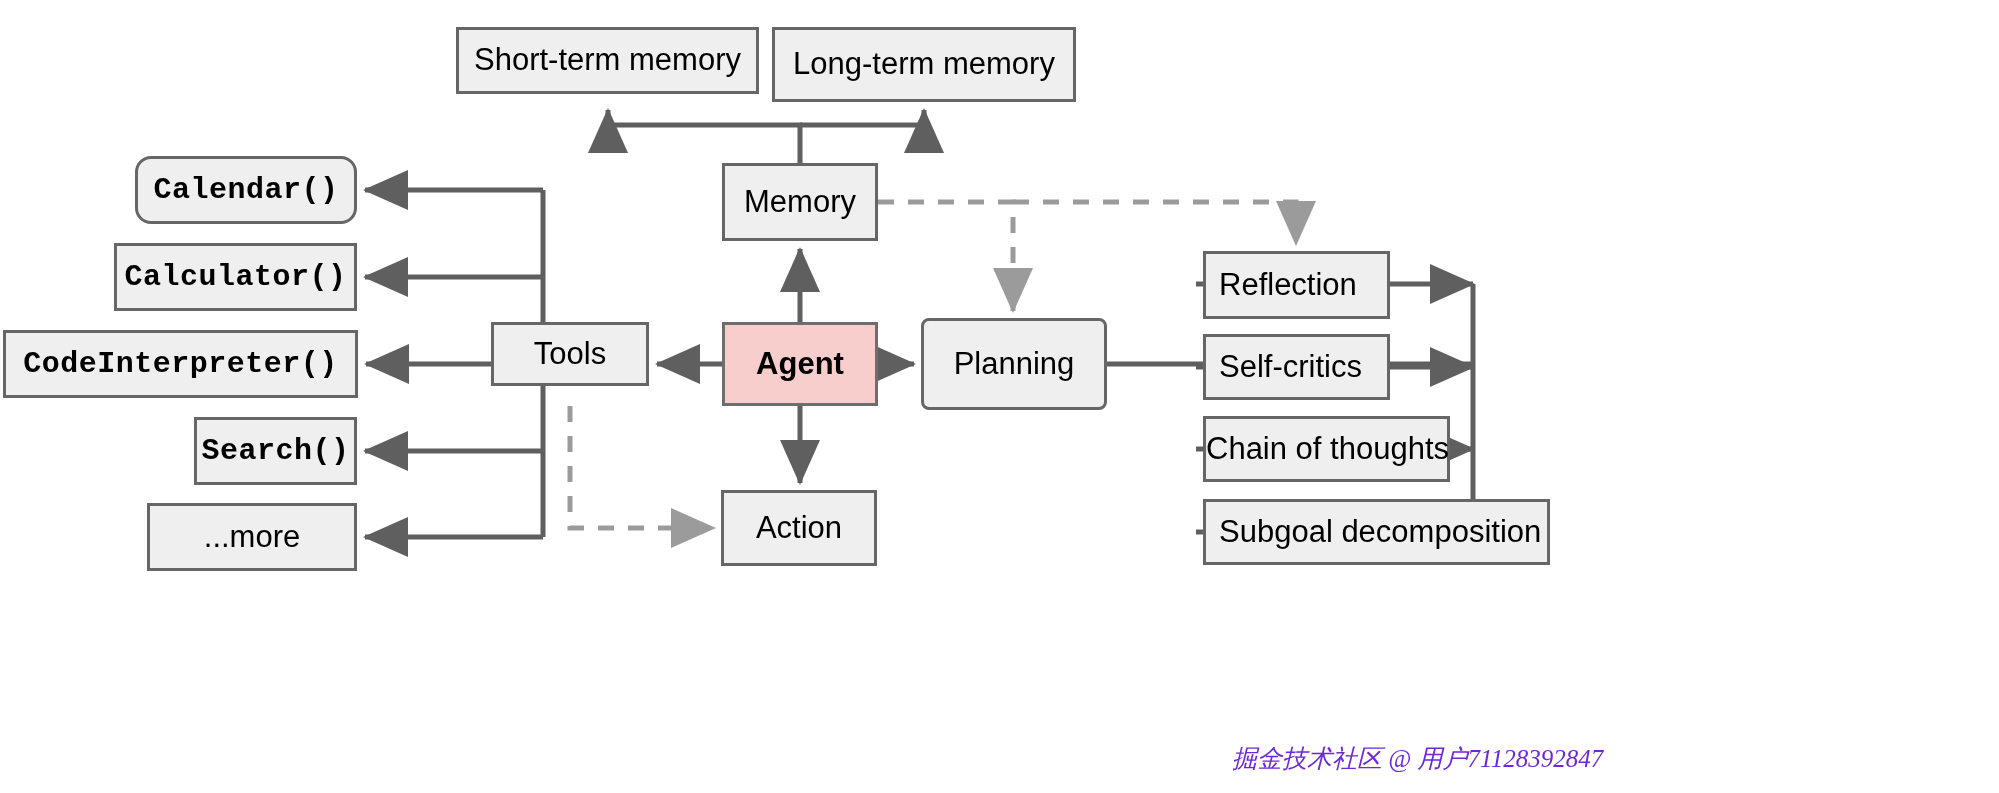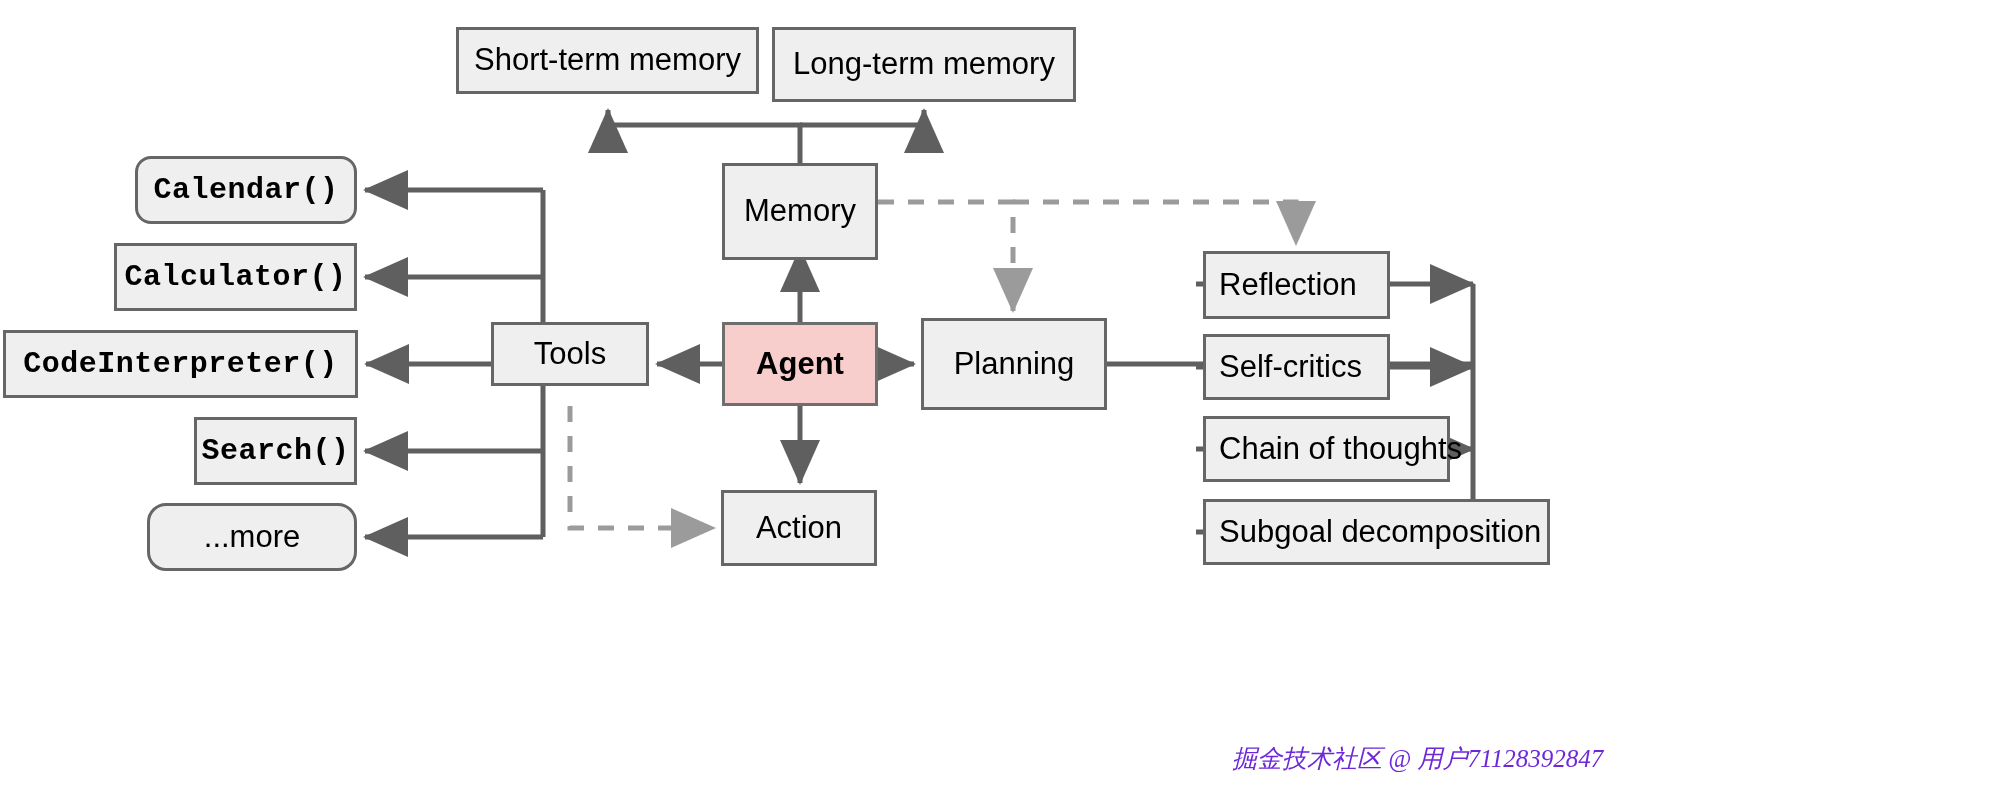--- a/index.html
+++ b/index.html
@@ -122,33 +122,33 @@
   </svg>
 
   <div class="node" style="left:456px; top:27px; width:303px; height:67px;">
     <span>Short-term memory</span>
   </div>
 
   <div class="node" style="left:772px; top:27px; width:304px; height:75px;">
     <span>Long-term memory</span>
   </div>
 
-  <div class="node" style="left:722px; top:163px; width:156px; height:97px;">
+  <div class="node" style="left:722px; top:163px; width:156px; height:78px;">
     <span>Memory</span>
   </div>
 
   <div class="node accent" style="left:722px; top:322px; width:156px; height:84px;">
     <span>Agent</span>
   </div>
 
   <div class="node" style="left:491px; top:322px; width:158px; height:64px;">
     <span>Tools</span>
   </div>
 
-  <div class="node" style="left:921px; top:318px; width:186px; height:92px;">
+  <div class="node" style="left:921px; top:318px; width:186px; height:92px;border-radius:8px;">
     <span>Planning</span>
   </div>
 
   <div class="node" style="left:721px; top:490px; width:156px; height:76px;">
     <span>Action</span>
   </div>
 
   <div class="node mono" style="left:135px; top:156px; width:222px; height:68px;border-radius:16px;">
     <span>Calendar()</span>
   </div>
@@ -158,33 +158,33 @@
   </div>
 
   <div class="node mono" style="left:3px; top:330px; width:355px; height:68px;">
     <span>CodeInterpreter()</span>
   </div>
 
   <div class="node mono" style="left:194px; top:417px; width:163px; height:68px;">
     <span>Search()</span>
   </div>
 
-  <div class="node" style="left:147px; top:503px; width:210px; height:68px;border-radius:19px;">
+  <div class="node" style="left:147px; top:503px; width:210px; height:68px;">
     <span>...more</span>
   </div>
 
   <div class="node" style="left:1203px; top:251px; width:187px; height:68px; justify-content:flex-start; padding-left:13px;">
     <span>Reflection</span>
   </div>
 
   <div class="node" style="left:1203px; top:334px; width:187px; height:66px; justify-content:flex-start; padding-left:13px;">
     <span>Self-critics</span>
   </div>
 
-  <div class="node" style="left:1203px; top:416px; width:247px; height:66px; justify-content:flex-start; padding-left:13px;">
+  <div class="node" style="left:1203px; top:416px; width:247px; height:66px; justify-content:flex-start; ">
     <span>Chain of thoughts</span>
   </div>
 
   <div class="node" style="left:1203px; top:499px; width:347px; height:66px; justify-content:flex-start; padding-left:13px;">
     <span>Subgoal decomposition</span>
   </div>
 
   <div class="watermark">掘金技术社区 @ 用户71128392847</div>
 
 </div>

